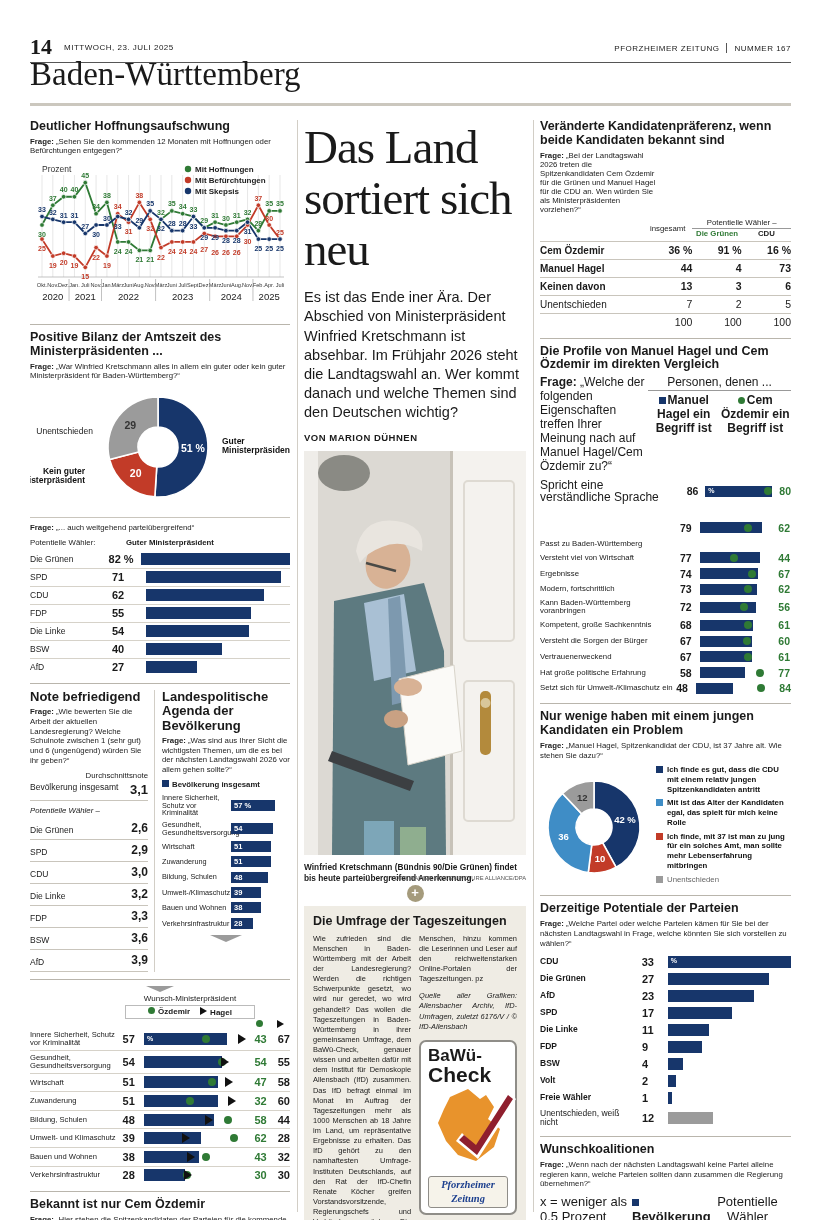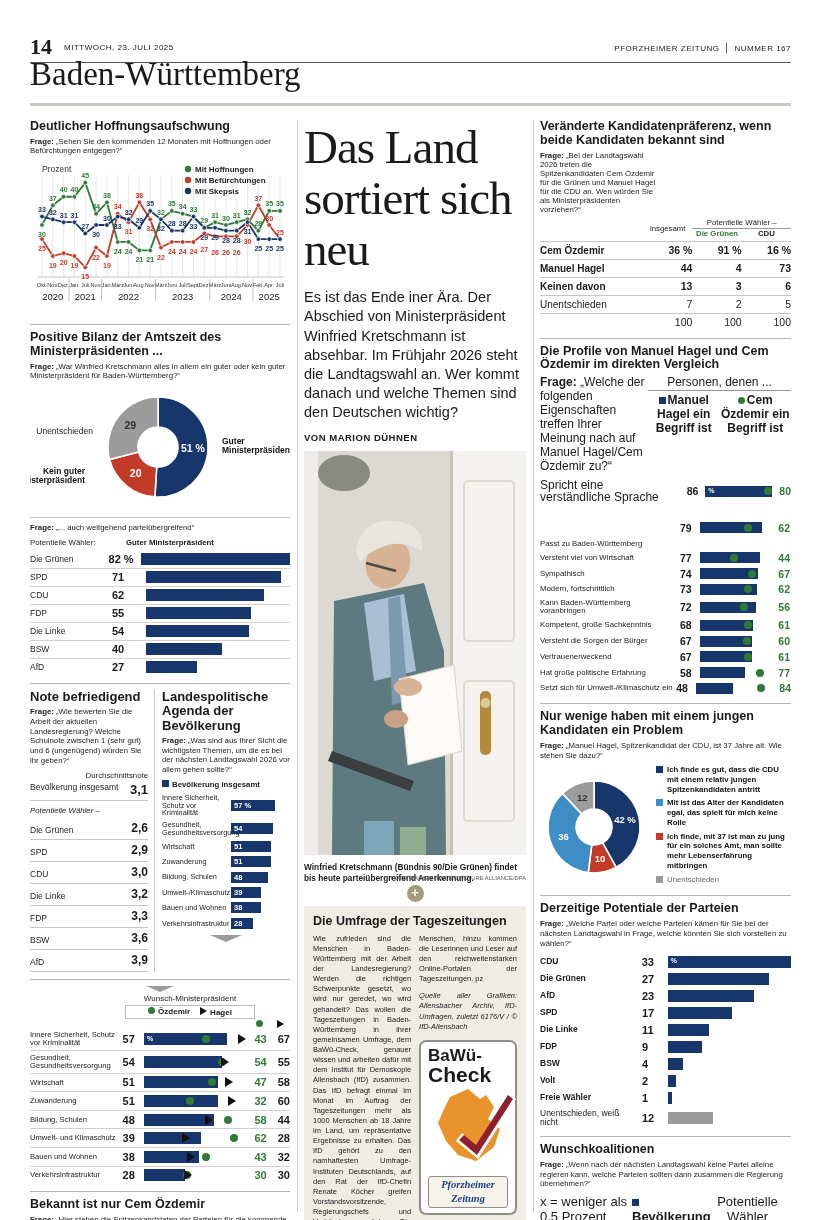--- a/index.html
+++ b/index.html
@@ -709,21 +709,21 @@
           <div class="brow" style="padding: 1.9px 0px;">
             <div class="lbl" style="width: 138px; font-size: 7.8px; padding-right: 2px;">Versteht viel von Wirtschaft</div>
             <div class="val" style="width: 20px; font-size: 10.5px; font-weight: 700;">77</div>
             <div style="position: relative; width: 70px; height: 11px;">
               <div class="bar" style="width: 60.06px; height: 11px;"></div>
               <div class="dot" style="left: 30.32px; top: 1.5px;"></div>
             </div>
             <div style="width: 20px; text-align: right; font-size: 10.5px; font-weight: 700; color: rgb(47, 122, 53);">44</div>
           </div>
           <div class="brow" style="padding: 1.9px 0px;">
-            <div class="lbl" style="width: 138px; font-size: 7.8px; padding-right: 2px;">Sympathisch</div>
+            <div class="lbl" style="width: 138px; font-size: 7.8px; padding-right: 2px;">Ergebnisse</div>
             <div class="val" style="width: 20px; font-size: 10.5px; font-weight: 700;">74</div>
             <div style="position: relative; width: 70px; height: 11px;">
               <div class="bar" style="width: 57.72px; height: 11px;"></div>
               <div class="dot" style="left: 48.26px; top: 1.5px;"></div>
             </div>
             <div style="width: 20px; text-align: right; font-size: 10.5px; font-weight: 700; color: rgb(47, 122, 53);">67</div>
           </div>
           <div class="brow" style="padding: 1.9px 0px;">
             <div class="lbl" style="width: 138px; font-size: 7.8px; padding-right: 2px;">Modern, fortschrittlich</div>
             <div class="val" style="width: 20px; font-size: 10.5px; font-weight: 700;">73</div>

